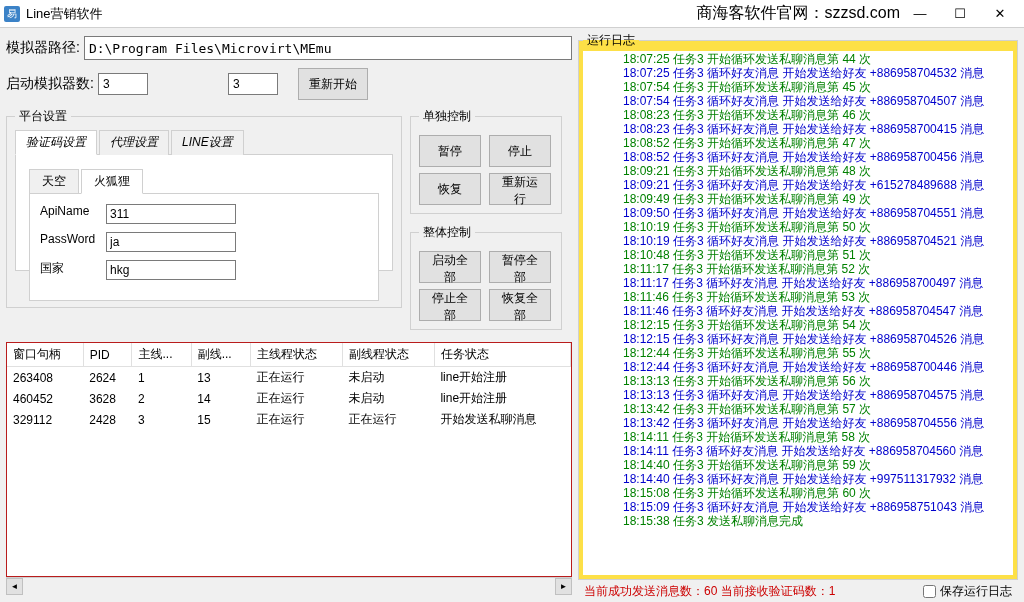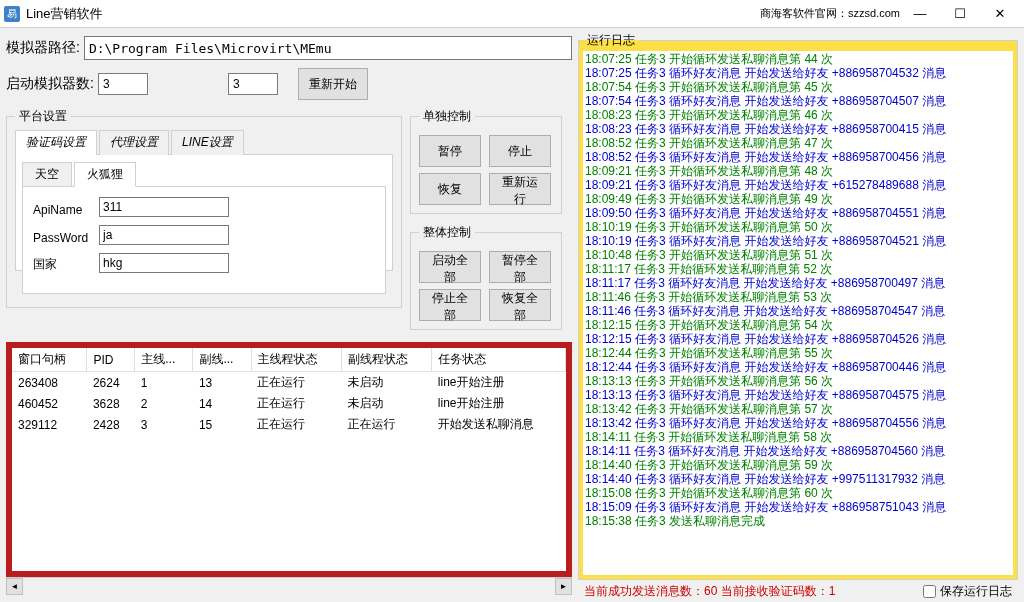--- a/index.html
+++ b/index.html
@@ -1,21 +1,21 @@
 <!DOCTYPE html>
 <html><head>
 <meta charset="utf-8">
 <style>
 * { box-sizing: border-box; margin: 0; padding: 0; font-family: "SimSun", "Microsoft YaHei", sans-serif; font-size: 12px; }
 body { background: #f0f0f0; width: 1024px; height: 602px; overflow: hidden; }
 .titlebar { height: 28px; background: #fff; border-bottom: 1px solid #d0d0d0; display: flex; align-items: center; padding: 0 4px; }
 .titlebar .icon { width: 16px; height: 16px; background: #3b82c7; margin-right: 6px; border-radius: 2px; display: flex; align-items: center; justify-content: center; color: #fff; font-size: 10px; }
 .titlebar .title { flex: 0 0 auto; font-size: 13px; }
 .titlebar .spacer { flex: 1; }
-.titlebar .website { font-size: 11px; }
+.titlebar .website { font-size: 16px; }
 .titlebar .winbtn { width: 40px; height: 28px; display: flex; align-items: center; justify-content: center; cursor: pointer; font-size: 13px; }
 .main { display: flex; height: 574px; }
 .left { width: 578px; padding: 8px 6px; display: flex; flex-direction: column; }
 .right { flex: 1; padding: 4px 6px 0 0; display: flex; flex-direction: column; }
 .row { display: flex; align-items: center; margin-bottom: 8px; }
 .row label { font-size: 14px; margin-right: 4px; }
 .path-input { flex: 1; height: 24px; border: 1px solid #7a7a7a; padding: 2px 4px; font-family: monospace; font-size: 13px; background: #fff; }
 .num-input { width: 50px; height: 22px; border: 1px solid #7a7a7a; padding: 2px 4px; background: #fff; margin-right: 80px; }
 .num-input2 { width: 50px; height: 22px; border: 1px solid #7a7a7a; padding: 2px 4px; background: #fff; margin-right: 20px; }
 .btn { height: 32px; padding: 0 10px; background: #e1e1e1; border: 1px solid #adadad; cursor: pointer; font-size: 12px; }
@@ -23,39 +23,39 @@
 .fieldset { border: 1px solid #d0d0d0; padding: 4px 8px 8px 8px; position: relative; background: #f0f0f0; }
 .fieldset > legend { padding: 0 4px; font-size: 12px; }
 .platform-box { width: 396px; height: 200px; }
 .control-col { display: flex; flex-direction: column; gap: 10px; }
 .control-box { width: 152px; }
 .control-box .btn-row { display: flex; gap: 8px; margin-top: 6px; }
 .control-box .btn { width: 62px; }
 .tab-strip { display: flex; border-bottom: 1px solid #d0d0d0; background: #f0f0f0; }
 .tab { padding: 3px 10px; border: 1px solid #d0d0d0; border-bottom: none; margin-right: 2px; background: #f0f0f0; cursor: pointer; position: relative; top: 1px; font-size: 12px; font-style: italic; }
 .tab.active { background: #fff; border-bottom: 1px solid #fff; }
-.tab-body { border: 1px solid #d0d0d0; border-top: none; background: #fff; padding: 6px; height: 116px; }
+.tab-body { border: 1px solid #d0d0d0; border-top: none; background: #fff; padding: 13px; height: 116px; }
 .subtab-strip { display: flex; }
 .subtab { padding: 3px 12px; border: 1px solid #d0d0d0; margin-right: 2px; background: #f0f0f0; cursor: pointer; font-size: 12px; position: relative; top: 1px; }
 .subtab.active { background: #fff; border-bottom: 1px solid #fff; }
 .subtab-body { border: 1px solid #d0d0d0; padding: 10px; height: 108px; background: #fff; }
-.form-row { display: flex; align-items: flex-end; margin-bottom: 8px; }
+.form-row { display: flex; align-items: flex-start; margin-bottom: 8px; }
 .form-row label { width: 66px; font-size: 12px; }
 .form-row input { width: 130px; height: 20px; border: 1px solid #7a7a7a; padding: 1px 3px; font-size: 12px; }
-.table-area { margin-top: 12px; border: 6px solid #b91c1c; background: #fff; flex: 1; overflow: auto; }
+.table-area { margin-top: 12px; border: 1px solid #b91c1c; background: #fff; flex: 1; overflow: auto; }
 table { width: 100%; border-collapse: collapse; }
 th { text-align: left; padding: 3px 6px; border-right: 1px solid #e0e0e0; border-bottom: 1px solid #e0e0e0; font-weight: normal; background: #fff; font-size: 12px; }
 td { padding: 2px 6px; font-size: 12px; white-space: nowrap; }
 .hscroll { height: 17px; background: #f0f0f0; border-top: 1px solid #d0d0d0; display: flex; align-items: center; }
 .hscroll .arrow { width: 17px; height: 17px; background: #e1e1e1; border: 1px solid #c0c0c0; display: flex; align-items: center; justify-content: center; font-size: 8px; cursor: pointer; }
 .hscroll .track { flex: 1; }
 .log-fieldset { border: 1px solid #d0d0d0; padding: 2px 4px 4px 4px; flex: 1; display: flex; flex-direction: column; background: #fde047; }
 .log-fieldset > legend { padding: 0 4px; font-size: 12px; }
 .log-body { flex: 1; background: #fff; overflow-y: auto; padding: 1px 2px; font-size: 12px; line-height: 14px; }
-.log-line { white-space: nowrap; }
+.log-line { white-space: nowrap; margin-left: 38px; }
 .g { color: #008000; }
 .b { color: #0000cc; }
 .bottom-bar { height: 22px; display: flex; align-items: center; padding: 0 6px; font-size: 12px; }
 .red { color: #cc0000; }
 .checkbox-wrap { margin-left: auto; display: flex; align-items: center; gap: 4px; }
 .checkbox-wrap input { width: 13px; height: 13px; }
 </style>
 </head>
 <body>
 

